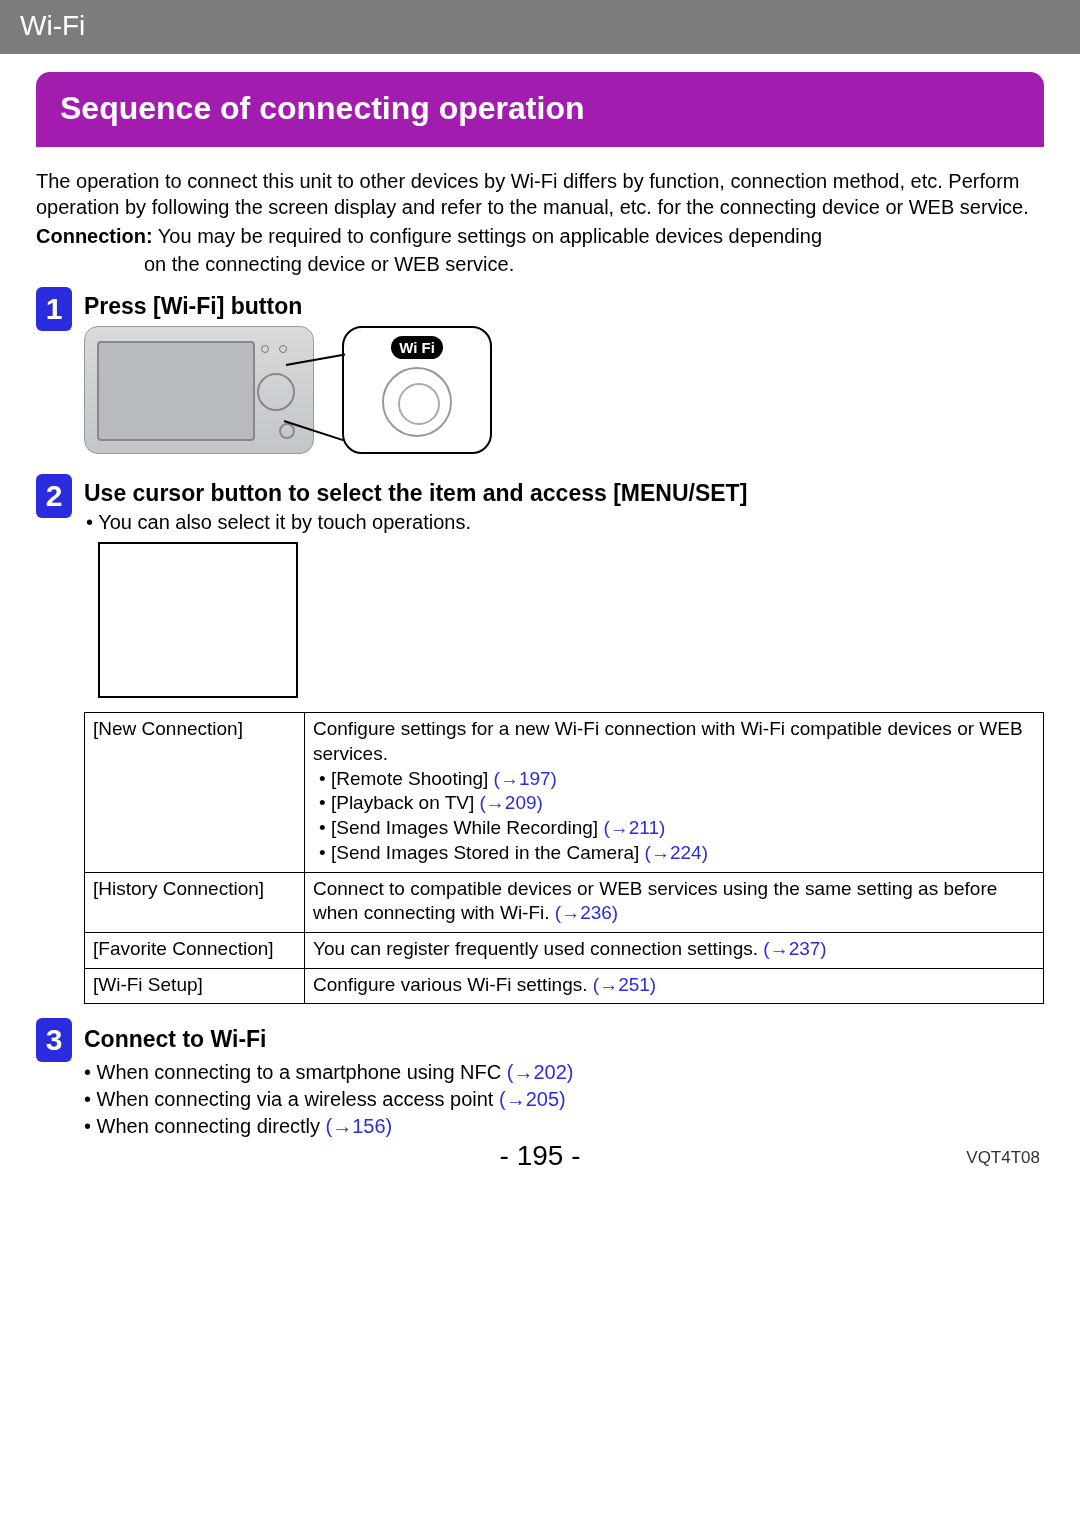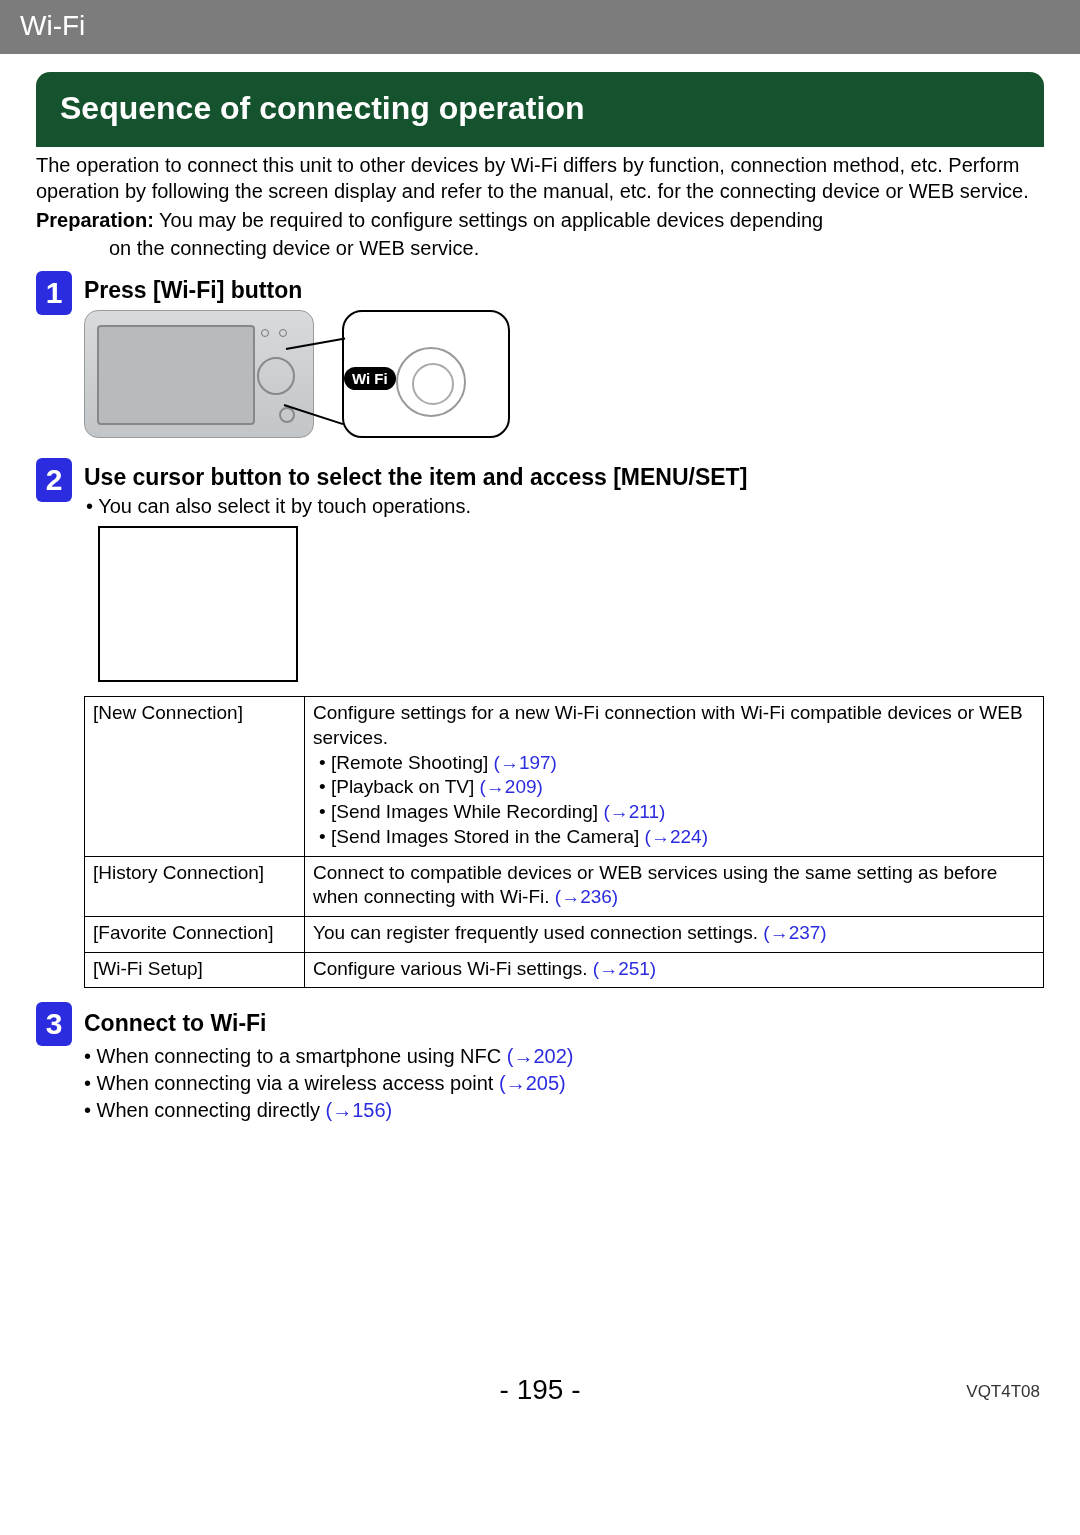--- a/index.html
+++ b/index.html
@@ -13,35 +13,35 @@
   .header-bar {
     background: #7c7c7c;
     color: #fff;
     font-size: 28px;
     padding: 10px 20px 12px 20px;
   }
   .content {
     padding: 18px 36px 0 36px;
   }
   .blue-heading {
-    background: #14532d;
+    background: #a21caf;
     color: #fff;
     font-size: 32px;
     font-weight: bold;
     padding: 18px 24px 20px 24px;
     border-radius: 14px 14px 0 0;
-    margin-bottom: 6px;
+    margin-bottom: 22px;
   }
   .intro p {
     line-height: 1.28;
     margin-bottom: 4px;
   }
   .prep-line { margin-top: 2px; }
   .prep-label { font-weight: bold; }
-  .prep-indent { margin-left: 73px; margin-top: -2px; }
+  .prep-indent { margin-left: 108px; margin-top: -2px; }
   .step {
     display: flex;
     align-items: flex-start;
     margin-top: 10px;
   }
   .step-num {
     width: 36px;
     height: 44px;
     background: #2b2be0;
     color: #fff;
@@ -87,27 +87,27 @@
   .camera-dot2 { position:absolute; right:26px; top:18px; width:8px;height:8px;border:1px solid #777;border-radius:50%; }
   .camera-ctrl {
     position:absolute; right:18px; top:46px; width:38px;height:38px;
     border:2px solid #888; border-radius:50%;
   }
   .camera-btn {
     position:absolute; right:18px; bottom:14px; width:16px;height:16px;
     border:2px solid #888; border-radius:50%;
   }
   .callout {
-    width: 168px;
+    width: 150px;
     height: 128px;
     border: 2px solid #000;
     border-radius: 20px;
     position: relative;
     display: flex;
-    flex-direction: row;
+    flex-direction: column;
     align-items: center;
     padding-top: 8px;
   }
   .callout::before, .callout::after {
     content: "";
     position: absolute;
     background: #000;
     height: 2px;
     transform-origin: left center;
   }
@@ -155,21 +155,20 @@
     padding: 4px 8px 6px 8px;
     font-size: 19px;
     line-height: 1.3;
   }
   table.conn td:first-child { width: 220px; white-space: nowrap; }
   .link { color: #2b2be0; text-align: center; }
   .sub-bullet { margin-left: 6px; }
   .step3-list div { line-height: 1.35; }
   .footer {
     position: relative;
-    margin-top: 250px;
     height: 50px;
   }
   .pagenum {
     text-align: center;
     font-size: 28px;
   }
   .doccode {
     position: absolute;
     right: 40px;
     bottom: 22px;
@@ -186,21 +185,21 @@
 
 <div class="content">
 
   <div class="blue-heading">
     <span>Sequence of connecting operation</span>
   </div>
 
   <div class="intro">
     <p>The operation to connect this unit to other devices by Wi-Fi differs by function, connection method, etc. Perform operation by following the screen display and refer to the manual, etc. for the connecting device or WEB service.</p>
     <p class="prep-line">
-      <span class="prep-label">Preparation:</span>
+      <span class="prep-label">Connection:</span>
       <span>You may be required to configure settings on applicable devices depending</span>
     </p>
     <p class="prep-indent">on the connecting device or WEB service.</p>
   </div>
 
   <div class="step">
     <div class="step-num">1</div>
     <div class="step-body">
       <div class="step-title">Press [Wi-Fi] button</div>
       <div class="camera-row">

